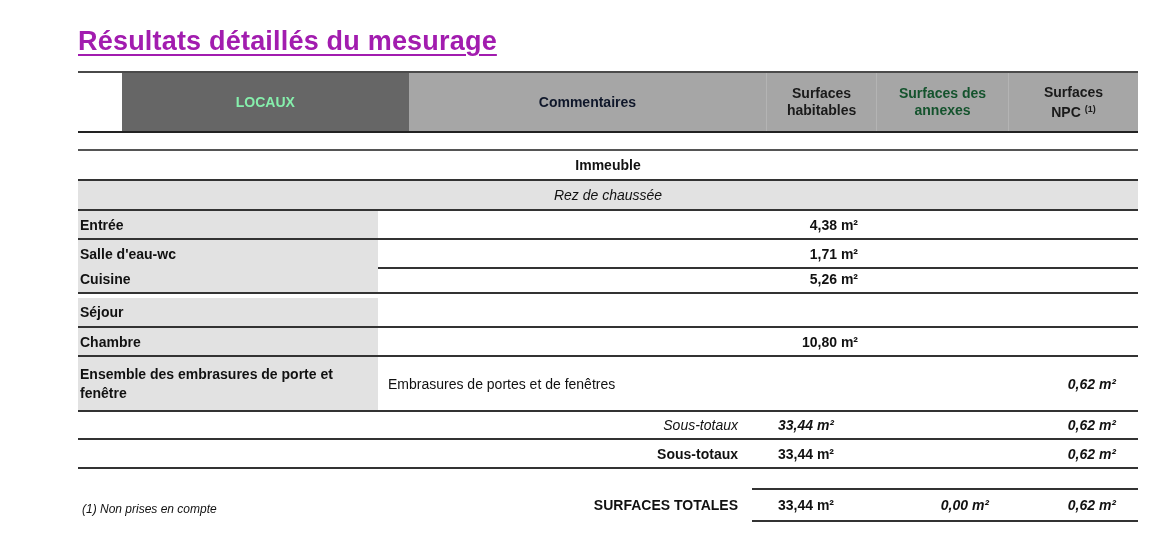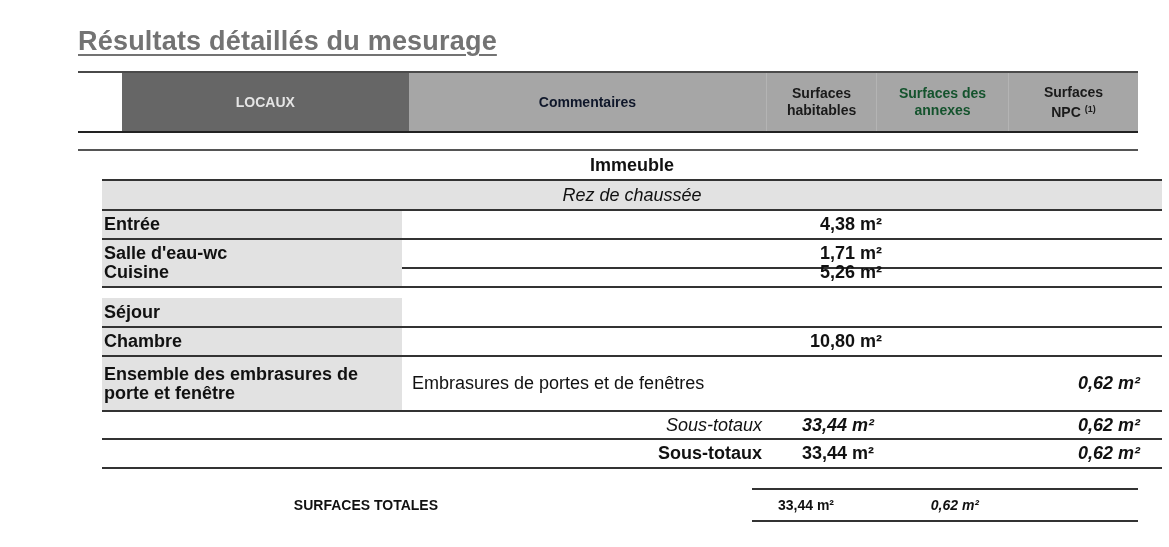--- a/index.html
+++ b/index.html
@@ -1,33 +1,33 @@
 <!DOCTYPE html>
 <html><head>
 <meta charset="utf-8">
 <style>
   html, body { margin: 0; padding: 0; background: #ffffff; }
   body { width: 1169px; height: 547px; position: relative; overflow: hidden;
          font-family: "Liberation Sans", "DejaVu Sans", sans-serif; color: #111; }
   .title { position: absolute; left: 78px; top: 26px; font-size: 27px; font-weight: bold;
-           color: #737373; text-decoration: underline; text-decoration-thickness: 2px;
+           color: #a21caf; text-decoration: underline; text-decoration-thickness: 2px;
            text-underline-offset: 4px; letter-spacing: 0.2px; }
   .hdr { position: absolute; top: 71px; left: 78px; width: 1060px; height: 58px;
          border-top: 2px solid #4a4a4a; border-bottom: 2px solid #222; display: flex; }
   .hdr > div { display: flex; align-items: center; justify-content: center; text-align: center;
                font-weight: bold; font-size: 14px; line-height: 17px; }
-  .h-locaux { width: 300px; background: #666666; color: #e5e5e5; margin-left: 44px; }
+  .h-locaux { width: 300px; background: #666666; color: #86efac; margin-left: 44px; }
   .h-comm { width: 374px; background: #a6a6a6; color: #0f172a; }
   .h-hab { width: 114px; background: #a6a6a6; color: #1a1a1a; border-left: 1px solid #b4b4b4; }
   .h-ann { width: 137px; background: #a6a6a6; color: #14532d; border-left: 1px solid #b4b4b4; }
   .h-npc { width: 135px; background: #a6a6a6; color: #1a1a1a; border-left: 1px solid #b4b4b4; }
   sup { font-size: 9px; vertical-align: 5px; }
 
   .row { position: absolute; left: 78px; width: 1060px; display: flex; align-items: center;
-         border-bottom: 2px solid #333; box-sizing: border-box; font-size: 18px; margin-left: 24px; }
+         border-bottom: 2px solid #333; box-sizing: border-box; font-size: 14px; }
   .c-loc { width: 300px; height: 100%; display: flex; align-items: center; padding-left: 2px;
            box-sizing: border-box; font-weight: bold; }
   .c-loc.shaded { background: #e2e2e2; }
   .c-comm { width: 374px; height: 100%; display: flex; align-items: center; padding-left: 10px; box-sizing: border-box; }
   .c-hab { width: 114px; height: 100%; display: flex; align-items: center; justify-content: flex-end;
            padding-right: 8px; box-sizing: border-box; font-weight: bold; }
   .c-ann { width: 137px; height: 100%; display: flex; align-items: center; justify-content: flex-end;
            padding-right: 14px; box-sizing: border-box; font-weight: bold; }
   .c-npc { width: 135px; height: 100%; display: flex; align-items: center; justify-content: flex-end;
            padding-right: 22px; box-sizing: border-box; font-weight: bold; }
@@ -81,21 +81,21 @@
 </div>
 
 <div class="row" style="top:240px;height:29px;">
   <div class="c-loc shaded">Salle d'eau-wc</div>
   <div class="c-comm"></div>
   <div class="c-hab">1,71 m²</div>
   <div class="c-ann"></div>
   <div class="c-npc"></div>
 </div>
 
-<div class="row" style="top:259px;height:29px;">
+<div class="row" style="top:265px;height:29px;">
   <div class="c-loc shaded">Cuisine</div>
   <div class="c-comm"></div>
   <div class="c-hab">5,26 m²</div>
   <div class="c-ann"></div>
   <div class="c-npc"></div>
 </div>
 
 <div class="row" style="top:298px;height:30px;">
   <div class="c-loc shaded">Séjour</div>
   <div class="c-comm"></div>
@@ -127,18 +127,20 @@
 </div>
 
 <div class="row" style="top:440px;height:29px;">
   <div class="right-lbl" style="font-weight:bold;">Sous-totaux</div>
   <div class="c-hab" style="justify-content:flex-start;padding-left:26px;">33,44 m²</div>
   <div class="c-ann"></div>
   <div class="c-npc ital">0,62 m²</div>
 </div>
 
 <div class="totals">
+  <div class="footnote" style="padding-top:8px;">(1)  Non prises en compte</div>
   <div class="tot-lbl">SURFACES TOTALES</div>
   <div class="tot-vals">
     <div style="width:114px;justify-content:flex-start;padding-left:26px;">33,44 m²</div>
+    <div class="ital" style="width:137px;padding-right:14px;">0,00 m²</div>
     <div class="ital" style="width:135px;padding-right:22px;">0,62 m²</div>
   </div>
 </div>
 
 </body></html>

